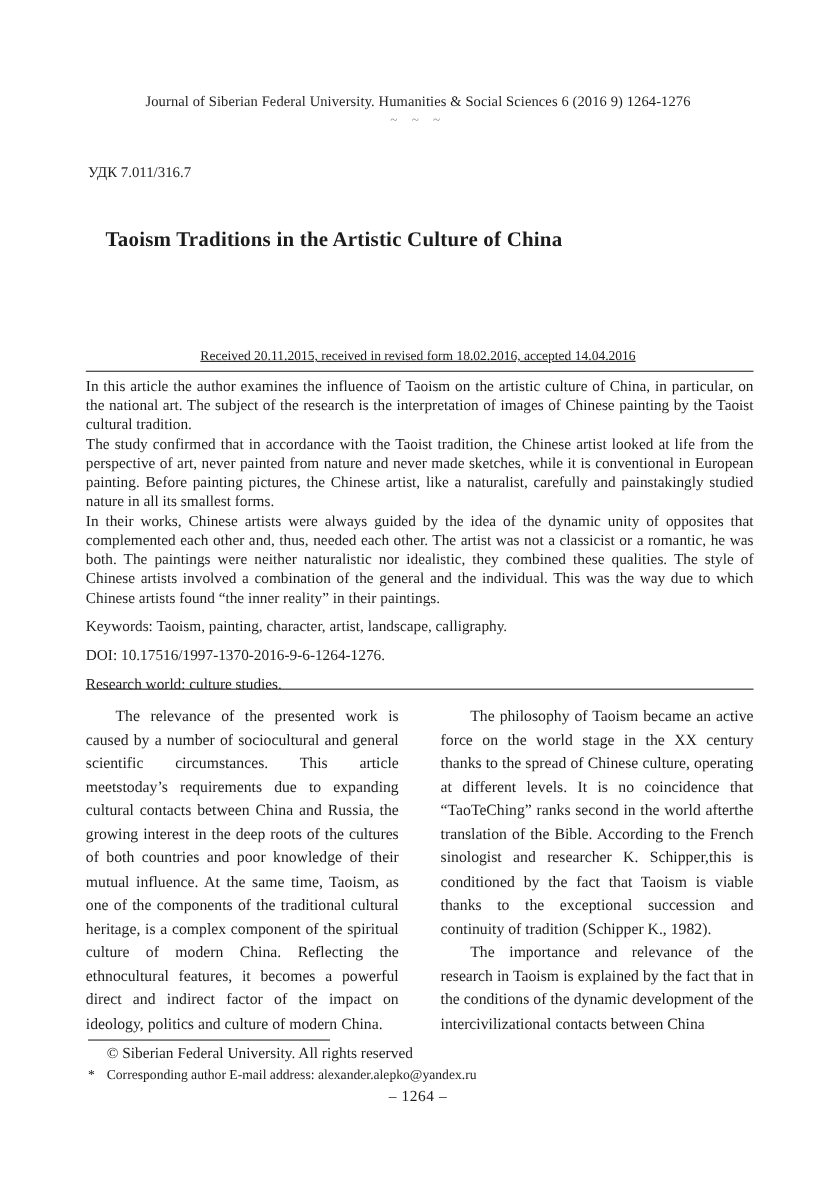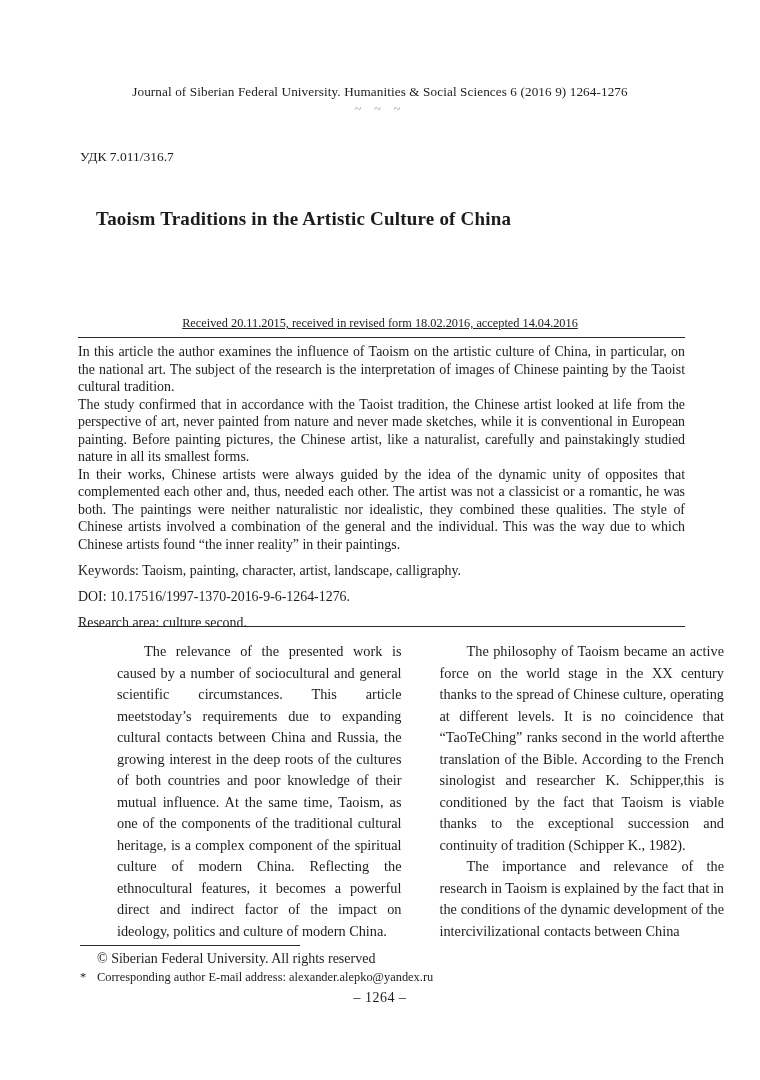--- a/index.html
+++ b/index.html
@@ -100,21 +100,20 @@
     margin-top: 8.5px;
     text-align: left;
   }
   .columns {
     position: absolute;
     top: 641px;
     left: 78px;
     width: 607px;
     display: flex;
     gap: 38px;
-    margin-left: 39px;
   }
   .column {
     flex: 1 1 0;
     font-size: 14.3px;
     line-height: 21.5px;
     text-align: justify;
   }
   .column p {
     margin: 0;
     text-indent: 27px;
@@ -172,21 +171,21 @@
   <div class="received-line">Received 20.11.2015, received in revised form 18.02.2016, accepted 14.04.2016</div>
 
   <hr class="rule rule-top">
 
   <section class="abstract">
     <p>In this article the author examines the influence of Taoism on the artistic culture of China, in particular, on the national art. The subject of the research is the interpretation of images of Chinese painting by the Taoist cultural tradition.</p>
     <p>The study confirmed that in accordance with the Taoist tradition, the Chinese artist looked at life from the perspective of art, never painted from nature and never made sketches, while it is conventional in European painting. Before painting pictures, the Chinese artist, like a naturalist, carefully and painstakingly studied nature in all its smallest forms.</p>
     <p>In their works, Chinese artists were always guided by the idea of the dynamic unity of opposites that complemented each other and, thus, needed each other. The artist was not a classicist or a romantic, he was both. The paintings were neither naturalistic nor idealistic, they combined these qualities. The style of Chinese artists involved a combination of the general and the individual. This was the way due to which Chinese artists found “the inner reality” in their paintings.</p>
     <p class="meta-line">Keywords: Taoism, painting, character, artist, landscape, calligraphy.</p>
     <p class="meta-line">DOI: 10.17516/1997-1370-2016-9-6-1264-1276.</p>
-    <p class="meta-line">Research area: culture second.</p>
+    <p class="meta-line">Research world: culture studies.</p>
   </section>
 
   <hr class="rule rule-bottom">
 
   <div class="columns">
     <div class="column">
       <p>The relevance of the presented work is caused by a number of sociocultural and general scientific circumstances. This article meetstoday’s requirements due to expanding cultural contacts between China and Russia, the growing interest in the deep roots of the cultures of both countries and poor knowledge of their mutual influence. At the same time, Taoism, as one of the components of the traditional cultural heritage, is a complex component of the spiritual culture of modern China. Reflecting the ethnocultural features, it becomes a powerful direct and indirect factor of the impact on ideology, politics and culture of modern China.</p>
     </div>
     <div class="column">
       <p>The philosophy of Taoism became an active force on the world stage in the XX century thanks to the spread of Chinese culture, operating at different levels. It is no coincidence that “TaoTeChing” ranks second in the world afterthe translation of the Bible. According to the French sinologist and researcher K. Schipper,this is conditioned by the fact that Taoism is viable thanks to the exceptional succession and continuity of tradition (Schipper K., 1982).</p>

